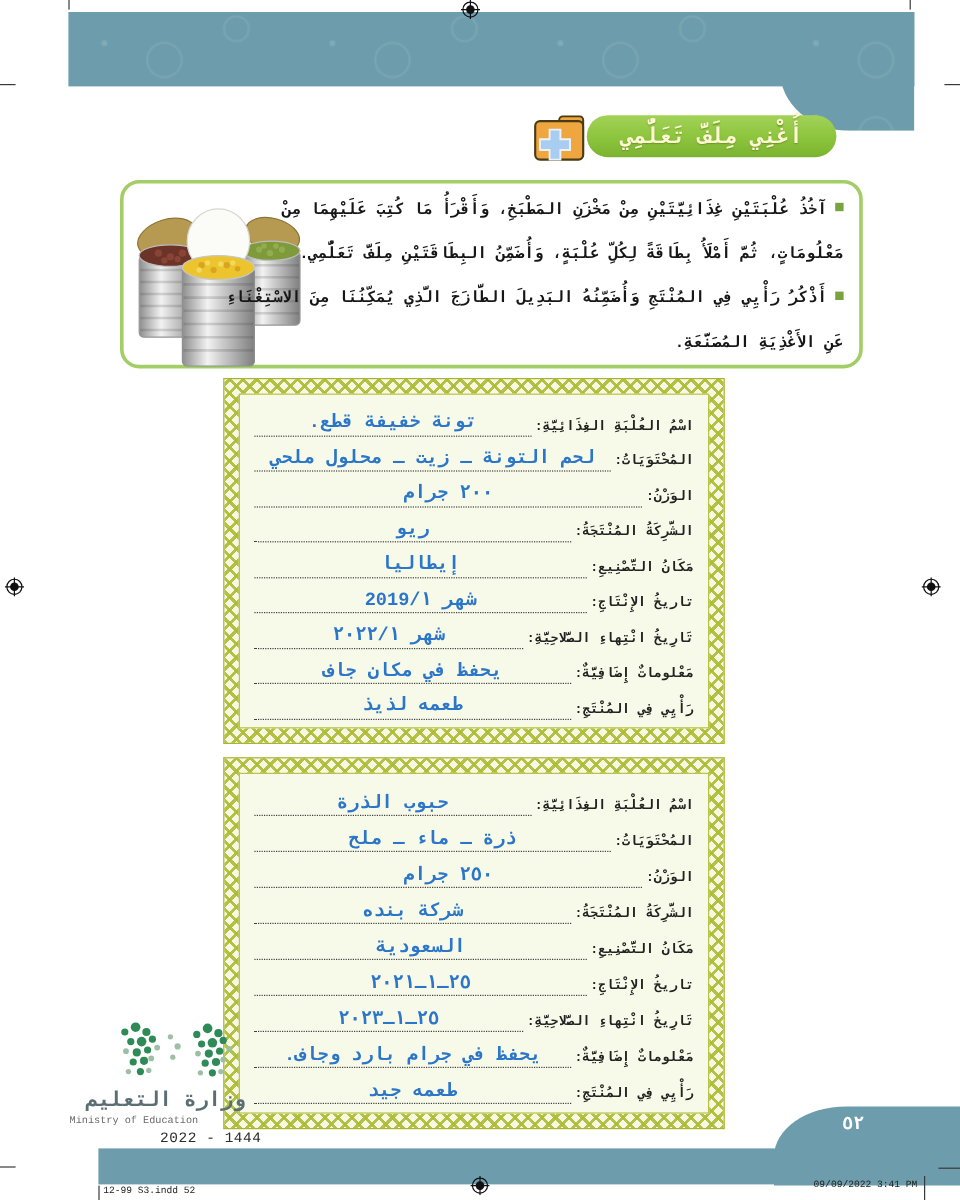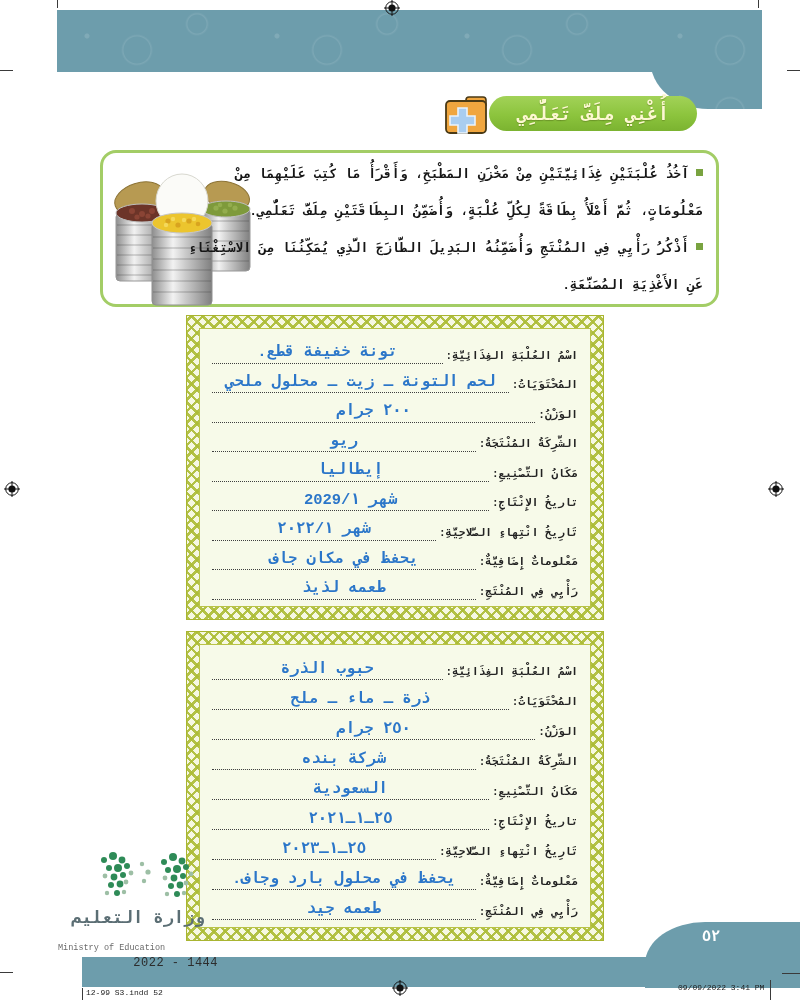--- a/index.html
+++ b/index.html
@@ -53,21 +53,21 @@
   .frow{display:flex;align-items:flex-end;direction:rtl;height:28px;}
   .flabel{font-size:11px;font-weight:700;color:#222;white-space:nowrap;padding-bottom:2px;}
   .leader{flex:1;position:relative;border-bottom:1.7px dotted #3f3f3f;height:24px;margin-right:3px;}
   .answer{position:absolute;left:0;right:0;bottom:1px;text-align:center;color:#2b76c9;
           font-weight:700;font-size:15.5px;white-space:nowrap;line-height:1.1;}
 
   
   .logo{position:absolute;left:58px;top:850px;width:160px;text-align:left;z-index:5;}
   .logo-dots{margin-left:28px;}
   .logo-ar{font-size:17px;font-weight:700;color:#5b6e74;direction:rtl;text-align:center;margin-top:0;}
-  .logo-en{font-size:8.5px;color:#6a6a6a;margin-top:15px;}
+  .logo-en{font-size:8.5px;color:#6a6a6a;margin-top:1px;}
   .logo-yr{font-size:12px;color:#2c2c2c;margin-top:3px;letter-spacing:.5px;text-align:right;}
 
   
   .fband{position:absolute;left:82px;top:957px;width:718px;height:30px;background:#6d9dac;}
   .fbump{position:absolute;left:645px;top:922px;width:155px;height:66px;background:#6d9dac;
          border-top-left-radius:60px 42px;}
   .pageno{position:absolute;left:688px;top:927px;width:46px;text-align:center;color:#fff;
           font-weight:700;font-size:15px;z-index:6;}
   .print-left{position:absolute;left:86px;top:988px;font-size:8px;color:#1c1c1c;z-index:41;}
   .print-right{position:absolute;left:650px;top:983px;font-size:8px;color:#1c1c1c;z-index:41;padding-left:28px;}
@@ -235,21 +235,21 @@
         </div>
       <div class="frow">
           <span class="flabel">مَكَانُ التَّصْنِيعِ:</span>
           <span class="leader">
             <span class="answer">إيطاليا</span>
           </span>
         </div>
       <div class="frow">
           <span class="flabel">تاريخُ الإِنْتَاجِ:</span>
           <span class="leader">
-            <span class="answer">شهر 2029/١</span>
+            <span class="answer">شهر 2019/١</span>
           </span>
         </div>
       <div class="frow">
           <span class="flabel">تَارِيخُ انْتِهاءِ الصَّلاحِيَّةِ:</span>
           <span class="leader">
             <span class="answer">شهر ٢٠٢٢/١</span>
           </span>
         </div>
       <div class="frow">
           <span class="flabel">مَعْلوماتٌ إِضَافِيَّةٌ:</span>
@@ -306,21 +306,21 @@
         </div>
       <div class="frow">
           <span class="flabel">تَارِيخُ انْتِهاءِ الصَّلاحِيَّةِ:</span>
           <span class="leader">
             <span class="answer">٢٥ـ١ـ٢٠٢٣</span>
           </span>
         </div>
       <div class="frow">
           <span class="flabel">مَعْلوماتٌ إِضَافِيَّةٌ:</span>
           <span class="leader">
-            <span class="answer">يحفظ في محلول بارد وجاف.</span>
+            <span class="answer">يحفظ في جرام بارد وجاف.</span>
           </span>
         </div>
       <div class="frow">
           <span class="flabel">رَأْيِي فِي المُنْتَجِ:</span>
           <span class="leader">
             <span class="answer">طعمه جيد</span>
           </span>
         </div>
     </div>
   </div>

